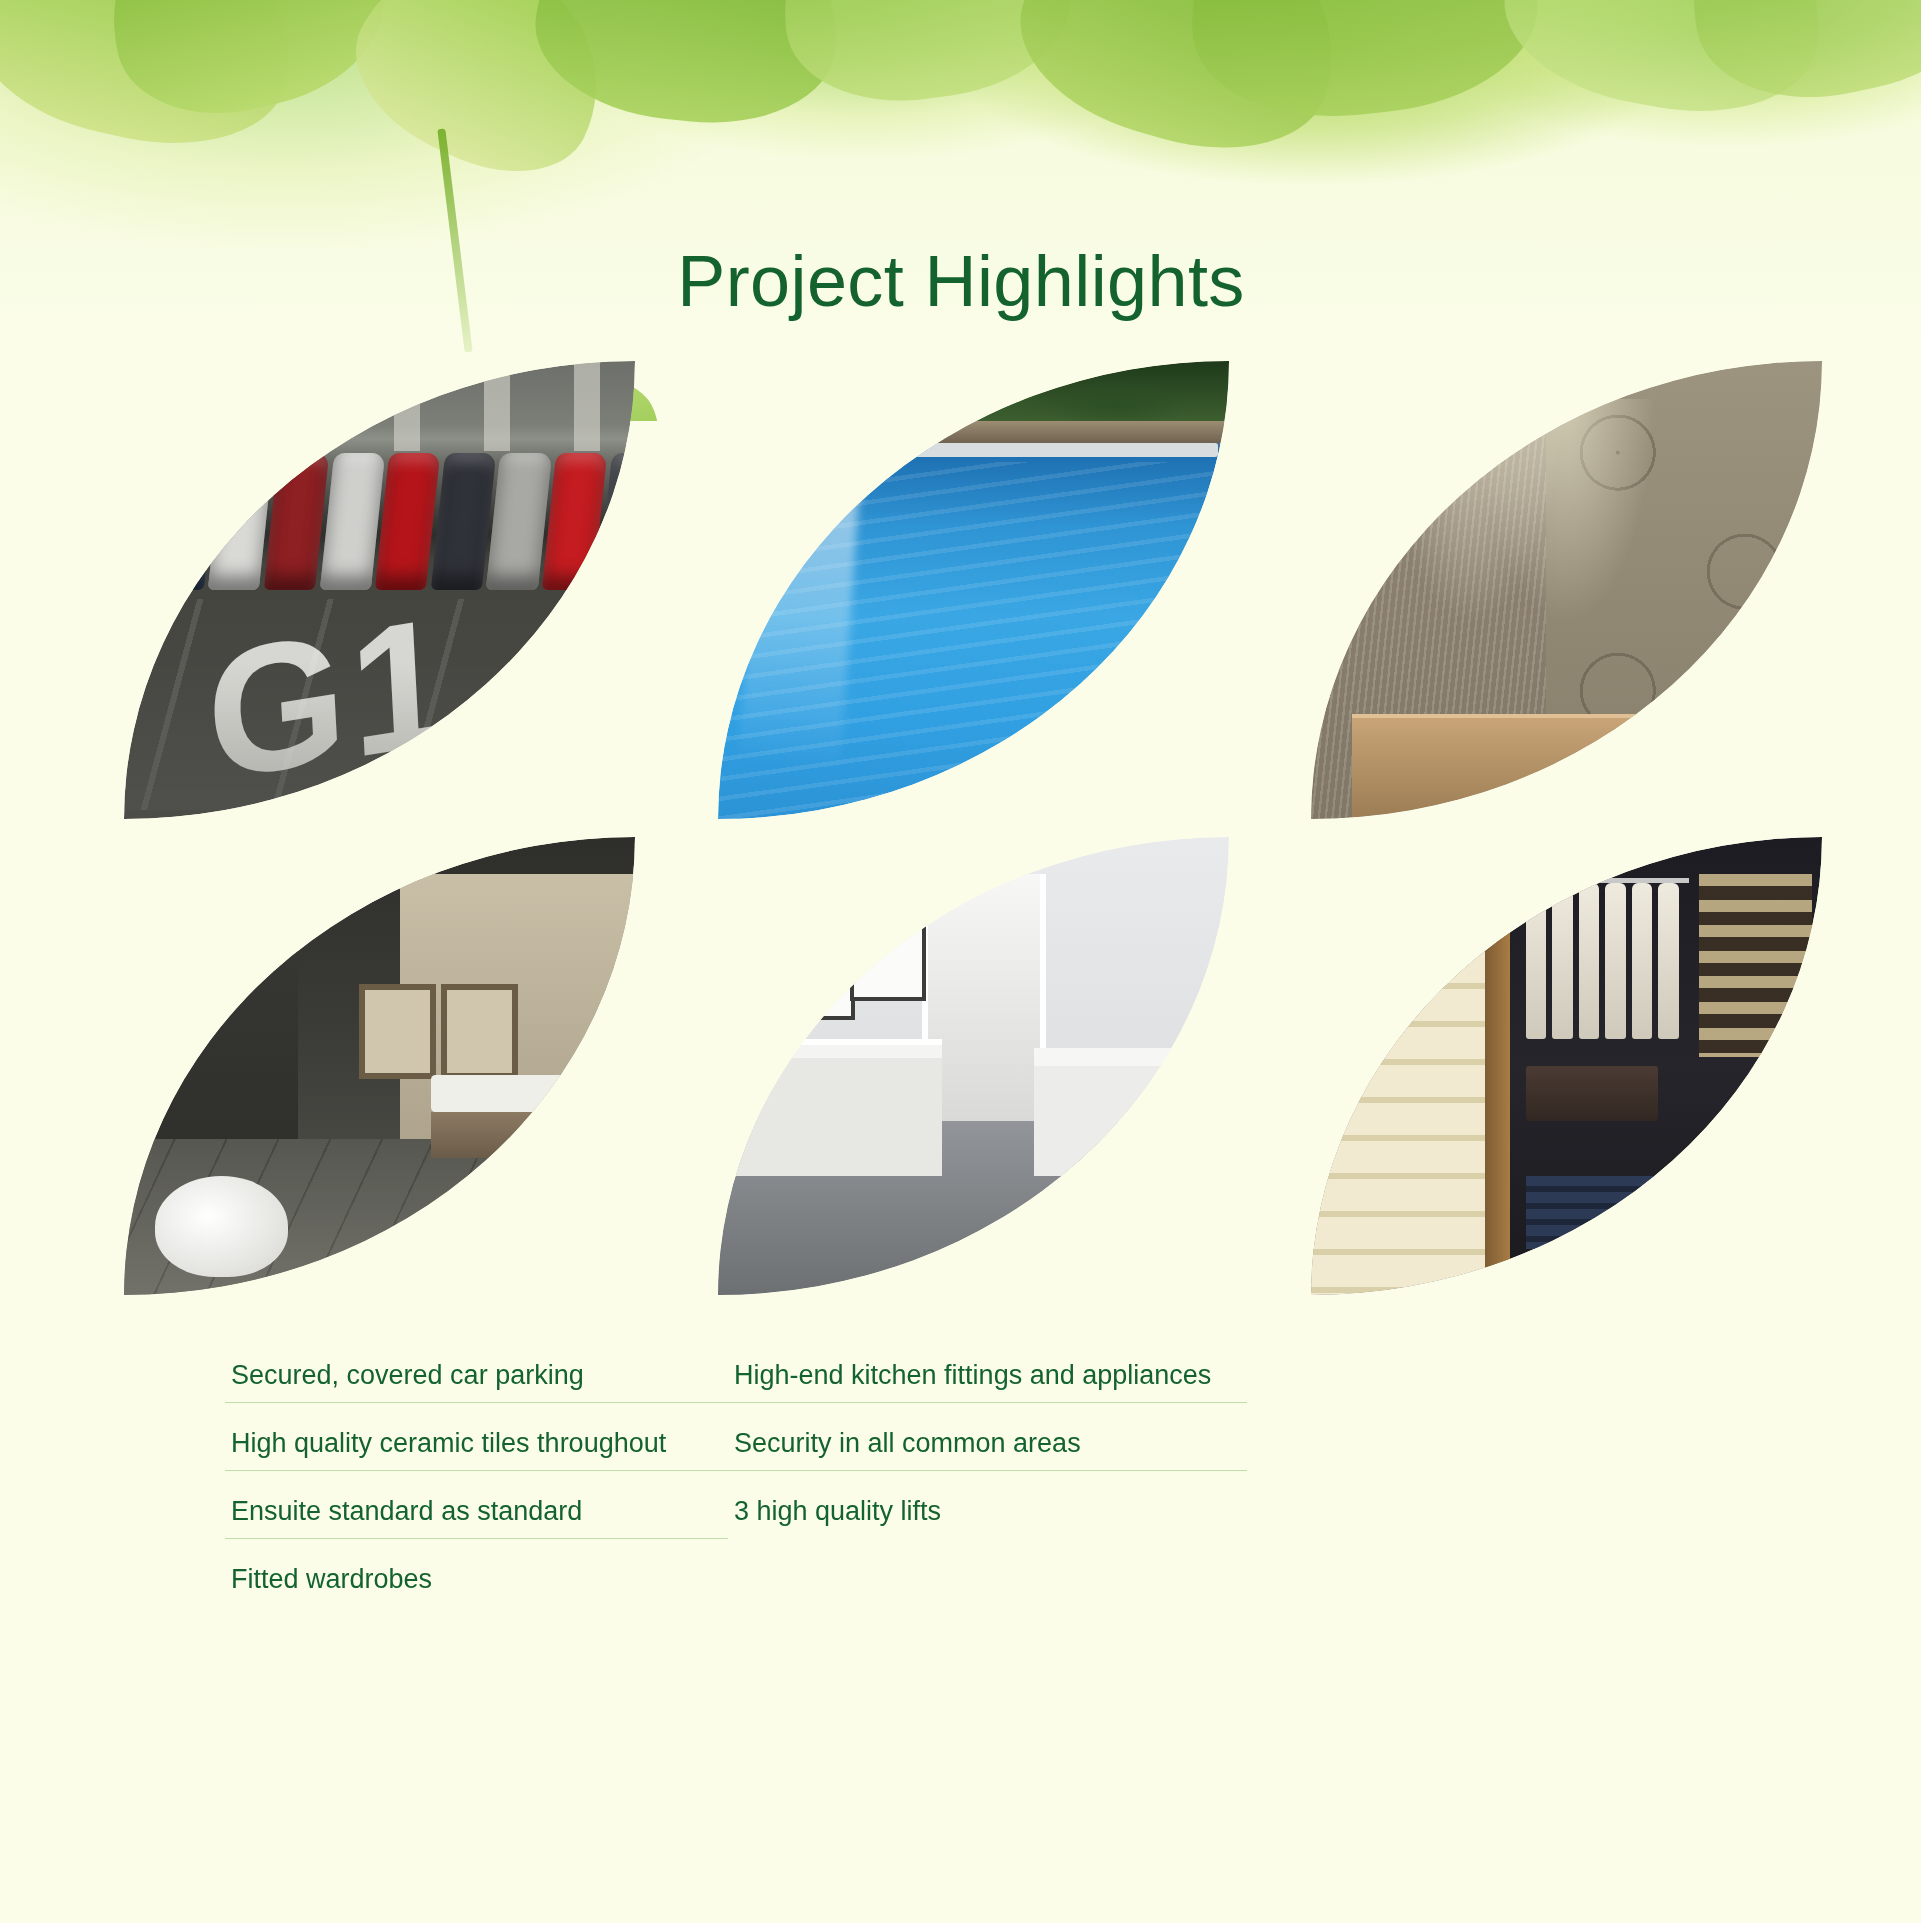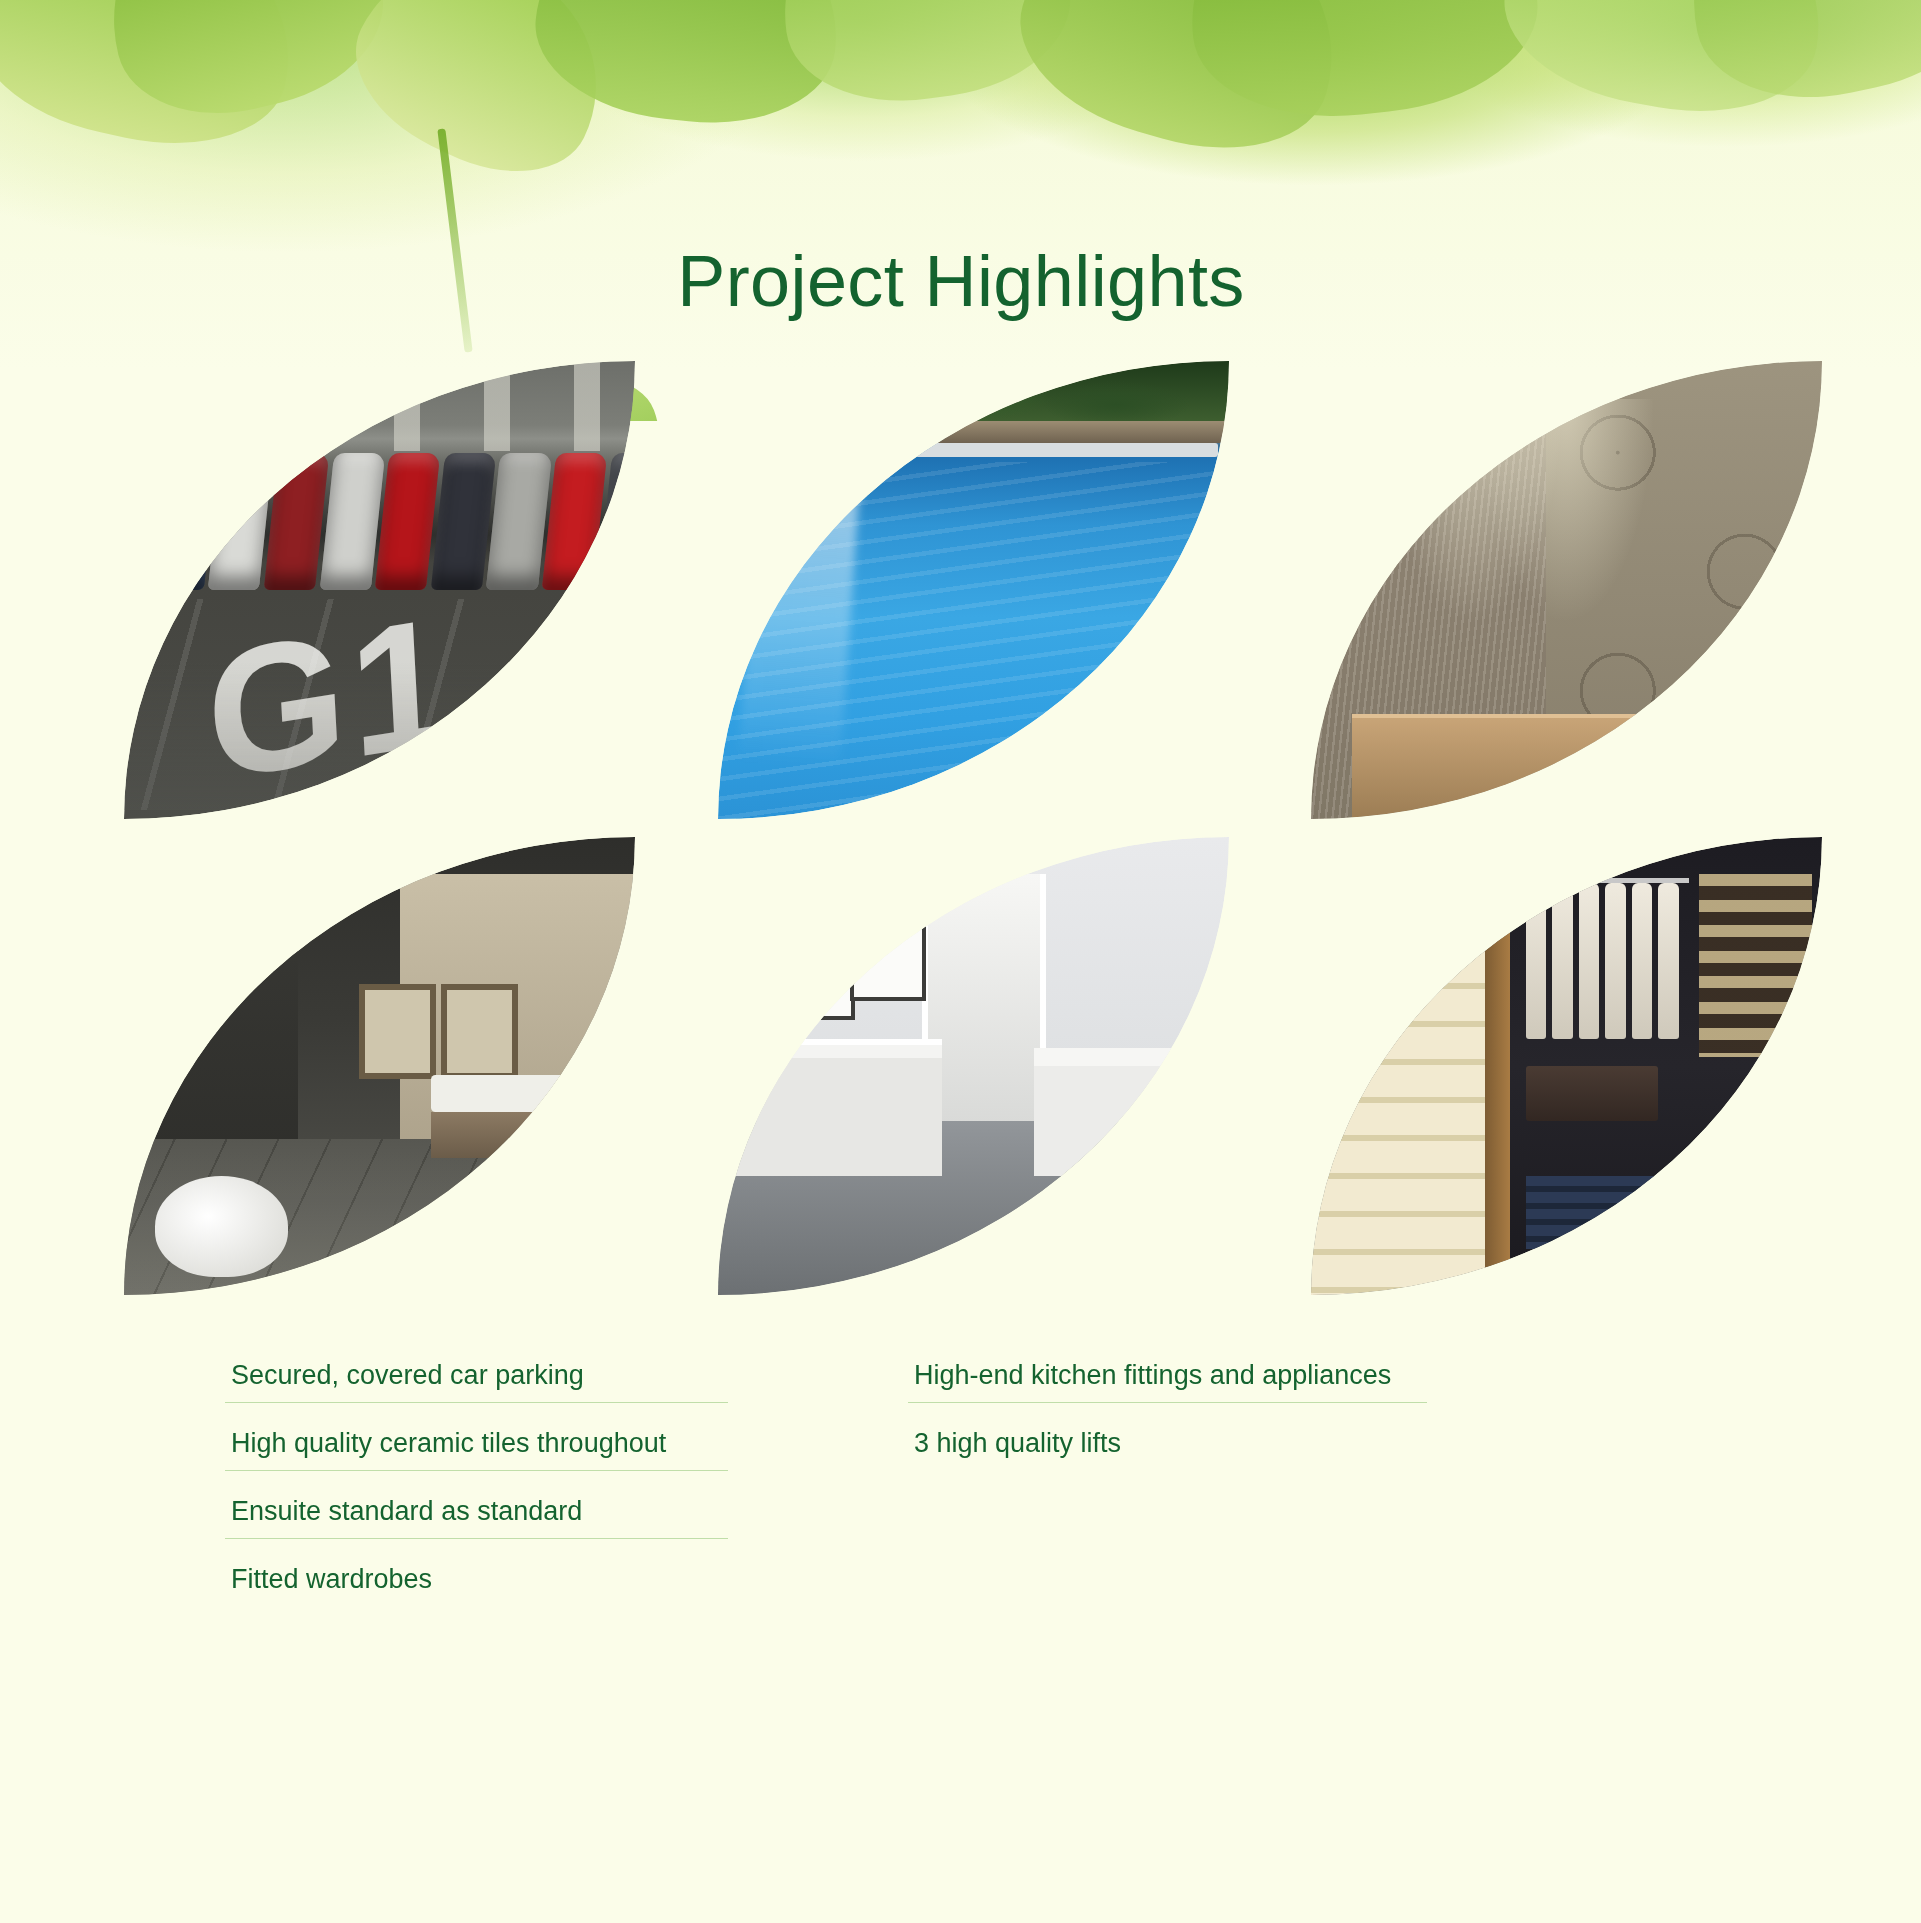--- a/index.html
+++ b/index.html
@@ -344,21 +344,20 @@
 
   
   .lists {
     position: absolute;
     top: 1360px;
     left: 0;
     width: 1652px;
     display: flex;
     padding: 0 225px;
     box-sizing: border-box;
-    justify-content: space-between;
   }
   .col {
     width: 503px;
   }
   .col.right { width: 519px; }
   .item {
     color: #14632f;
     font-size: 27px;
     padding: 0 0 10.5px 6px;
     margin-bottom: 25.6px;
@@ -489,17 +488,18 @@
 
   <div class="col left">
     <div class="item">Secured, covered car parking</div>
     <div class="item">High quality ceramic tiles throughout</div>
     <div class="item">Ensuite standard as standard</div>
     <div class="item last">Fitted wardrobes</div>
   </div>
 
   <div class="col right">
     <div class="item">High-end kitchen fittings and appliances</div>
+    <div class="item">Security in all common areas</div>
     <div class="item last">3 high quality lifts</div>
   </div>
 
 </div>
 
 
 </body></html>

